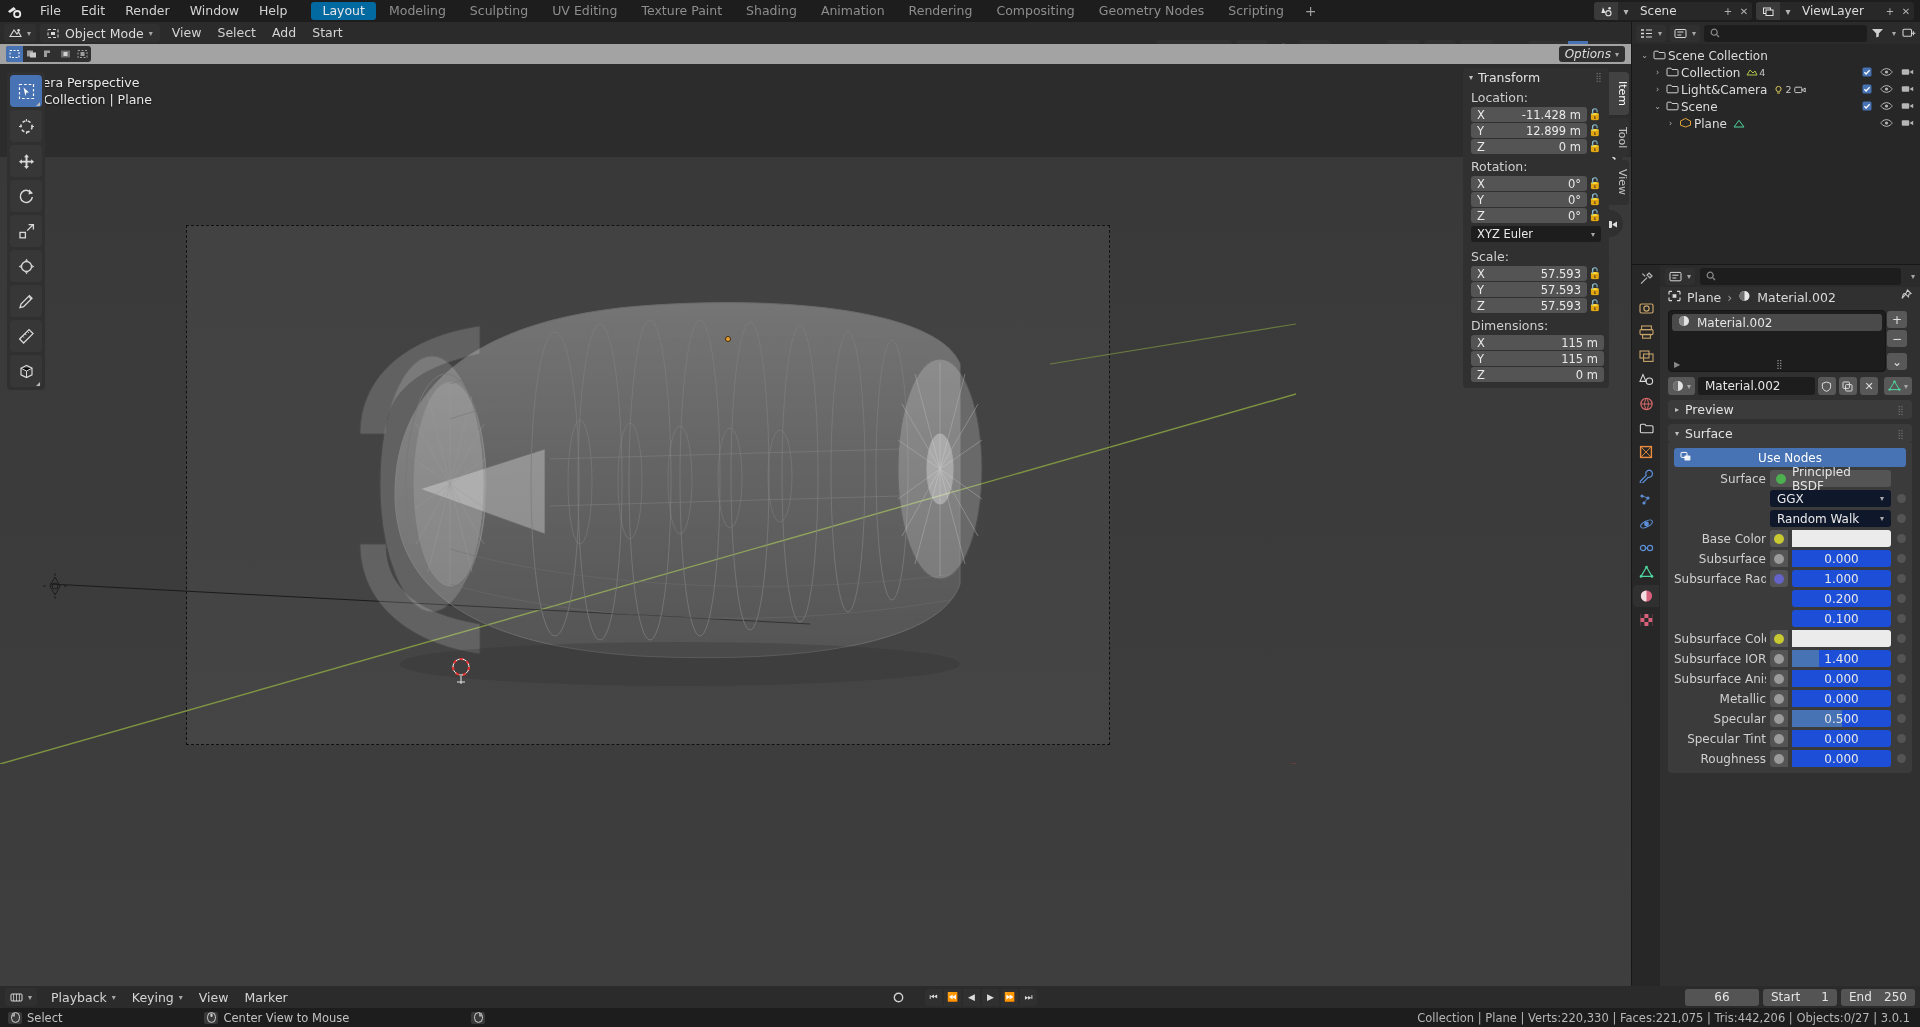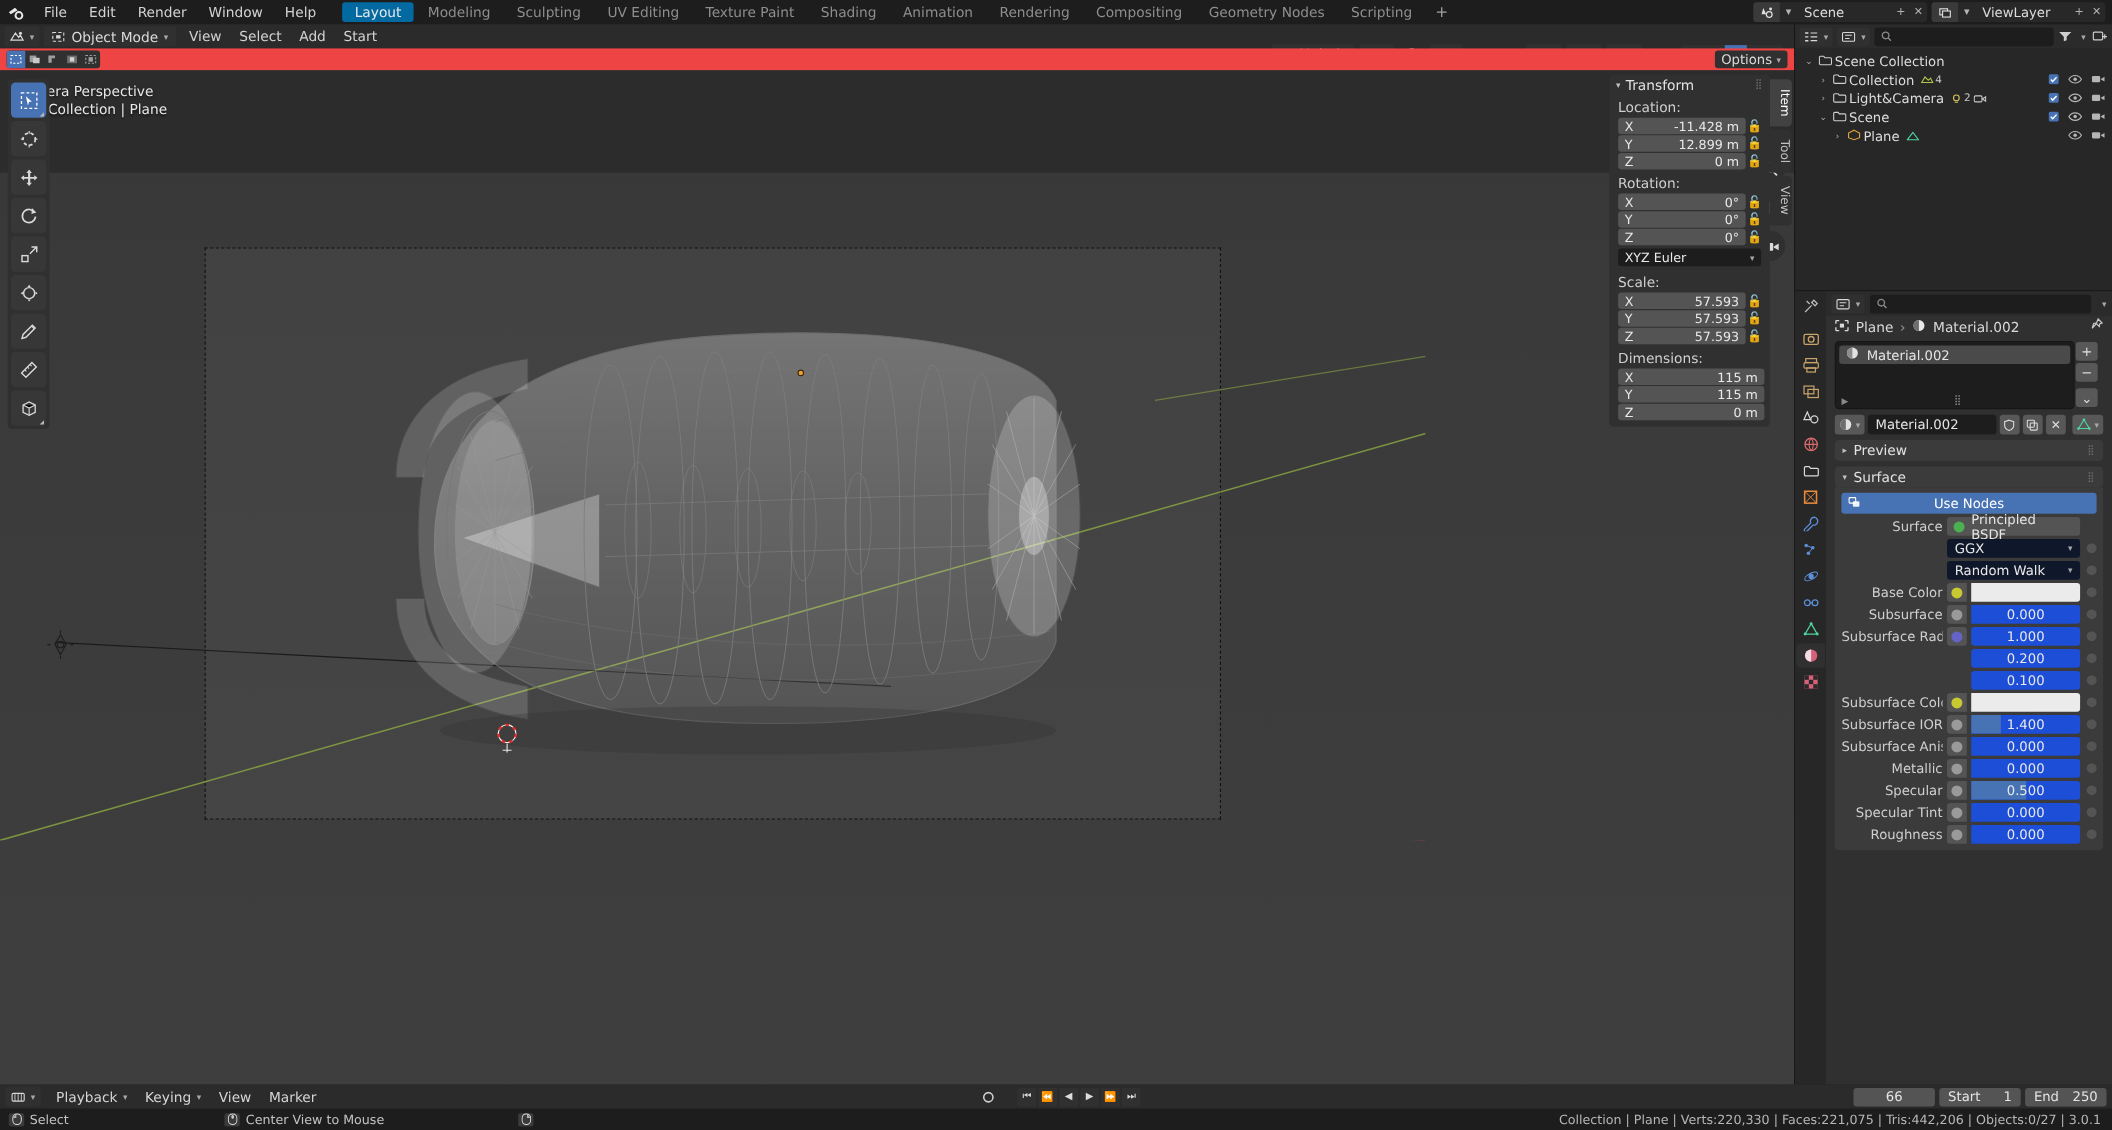--- a/index.html
+++ b/index.html
@@ -27,21 +27,21 @@
 
   
   .vpcol { position:relative; display:flex; flex-direction:column; min-width:0; }
   .vp-header { height:22px; background:#2b2b2b; display:flex; align-items:center; padding:0 4px; position:relative; flex:0 0 22px;}
   .hbtn { height:18px; display:flex; align-items:center; background:#303030; border-radius:3px; padding:0 5px; margin-right:4px; color:#dcdcdc; }
   .hbtn.flat { background:transparent; }
   .hmenu { padding:0 8px; color:#d3d3d3; line-height:22px; font-size:12.5px; }
   .caret { font-size:8px; color:#a8a8a8; margin-left:5px; }
   .vp-header-right { position:absolute; right:4px; top:16px; height:22px; display:flex; align-items:center; }
 
-  .vp-subheader { height:20px; background:#ef4444; display:flex; align-items:center; padding:0 6px; flex:0 0 20px; position:relative;}
+  .vp-subheader { height:20px; background:#a3a3a3; display:flex; align-items:center; padding:0 6px; flex:0 0 20px; position:relative;font-style:italic;}
   .seg { display:flex; background:#303030; border-radius:3px; overflow:hidden; margin-right:6px; }
   .seg > div { width:17px; height:16px; display:flex; align-items:center; justify-content:center; }
   .seg > div.on { background:#4772b3; }
   .options-btn { position:absolute; right:6px; height:16px; display:flex; align-items:center; gap:4px;
     background:#303030; border-radius:3px; padding:0 6px; font-size:12px; color:#dcdcdc;}
 
   .viewport { flex:1; position:relative; overflow:hidden; background:#3b3b3b; min-height:0; }
 
   .vp-overlay-text { position:absolute; left:14px; top:10px; font-size:12.5px; color:#e8e8e8; line-height:17px; text-shadow:0 1px 2px rgba(0,0,0,.6);}
 

